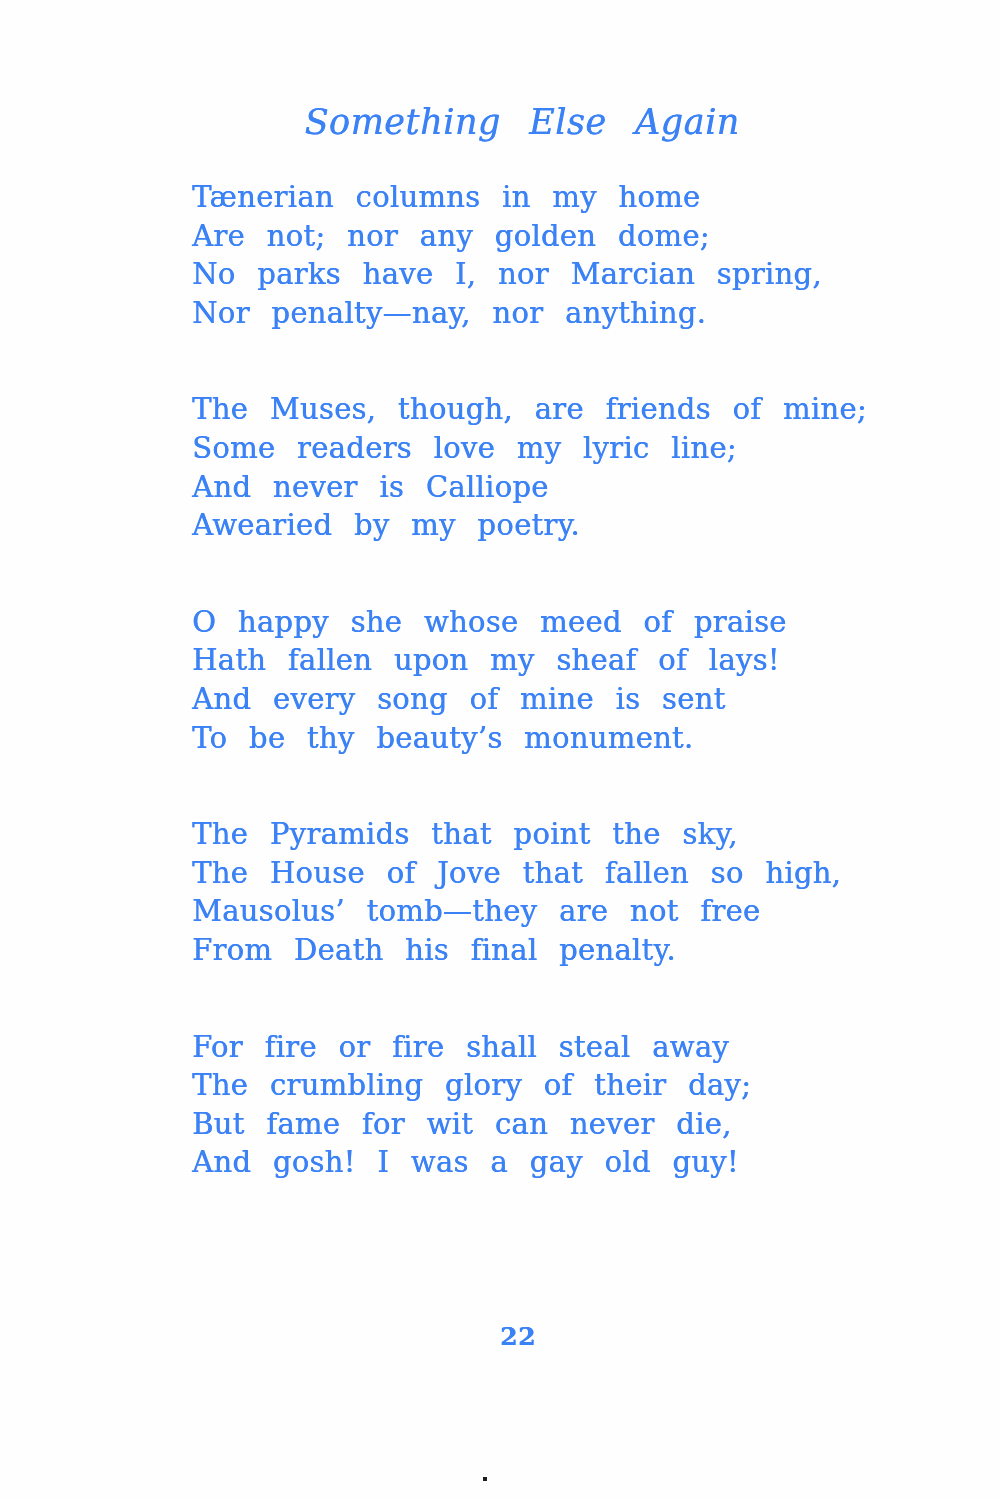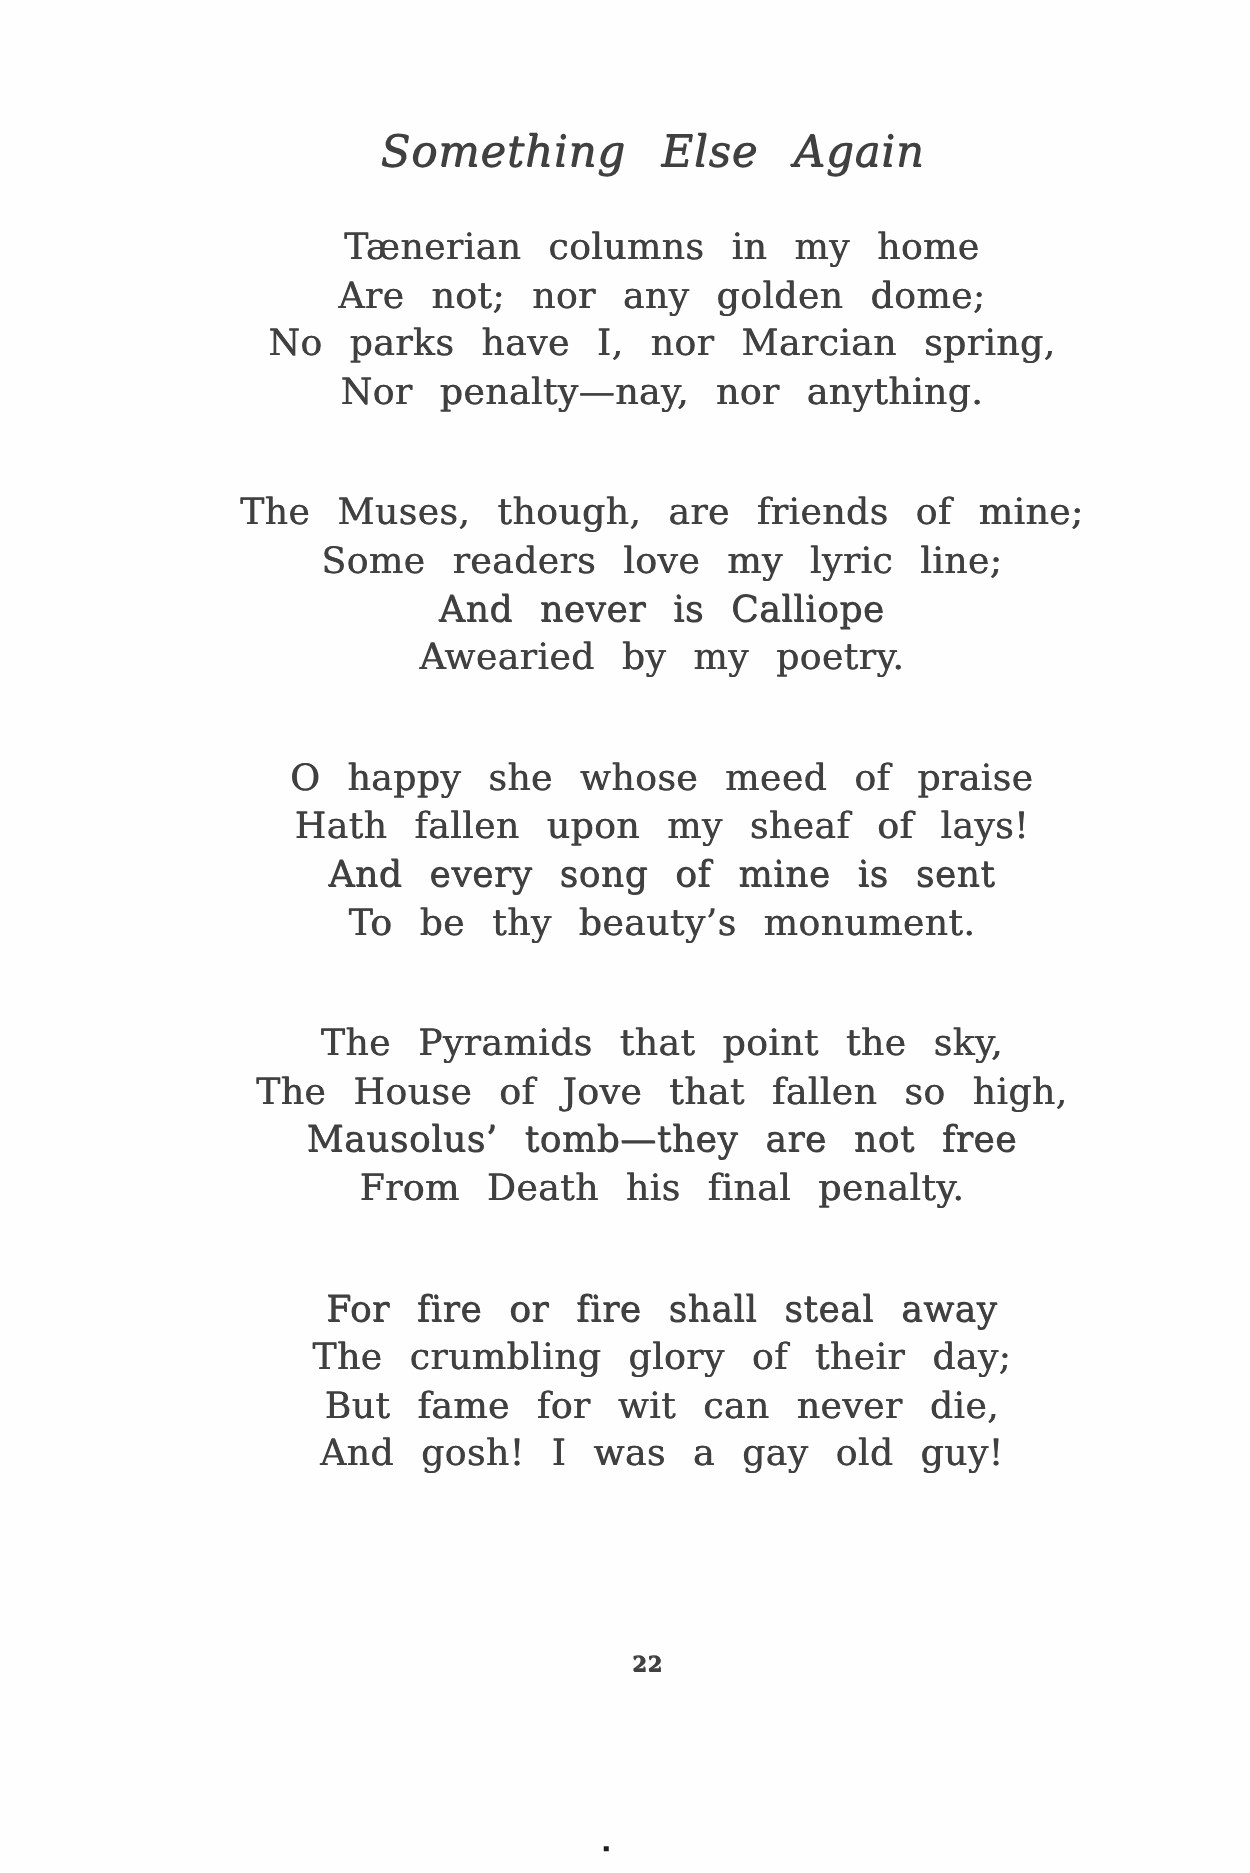--- a/index.html
+++ b/index.html
@@ -7,21 +7,21 @@
     padding: 0;
     background: #ffffff;
   }
   .page {
     position: relative;
     width: 1000px;
     height: 1498px;
     background: #fefefe;
     overflow: hidden;
     font-family: "DejaVu Serif", "Liberation Serif", serif;
-    color: #404040;
+    color: #3b82f6;
   }
   .title {
     position: absolute;
     top: 99px;
     left: 0;
     width: 1044px;           
     text-align: center;
     font-style: italic;
     font-size: 35px;
     line-height: 46px;
@@ -30,38 +30,37 @@
     text-shadow: 0.5px 0.3px 0 currentColor;
     white-space: nowrap;
   }
   .poem {
     position: absolute;
     top: 178px;
     left: 192px;
   }
   .stanza {
     margin: 0 0 58px 0;
-    text-align: center;
   }
   .line {
     font-size: 29px;
     line-height: 38.6px;
     word-spacing: 0.42em;
     letter-spacing: 0.3px;
     white-space: nowrap;
     text-shadow: 0.45px 0.3px 0 currentColor;
   }
   .page-number {
     position: absolute;
     top: 1322px;
     left: 36px;
     width: 964px;
     text-align: center;
     font-weight: bold;
-    font-size: 17px;
+    font-size: 25px;
     letter-spacing: 0.5px;
     text-shadow: 0.5px 0.4px 0 currentColor;
   }
   .speck {
     position: absolute;
     left: 483px;
     top: 1477px;
     width: 4px;
     height: 4px;
     background: #1d1d1d;

